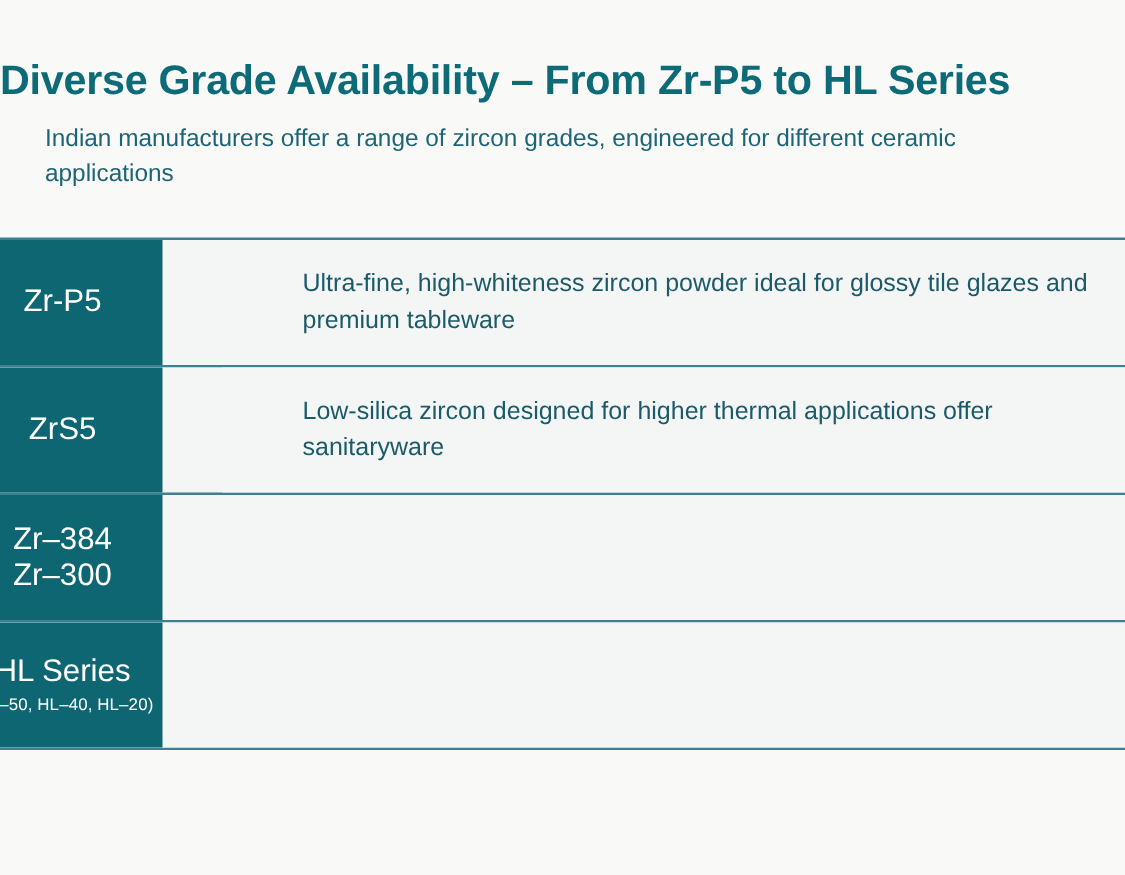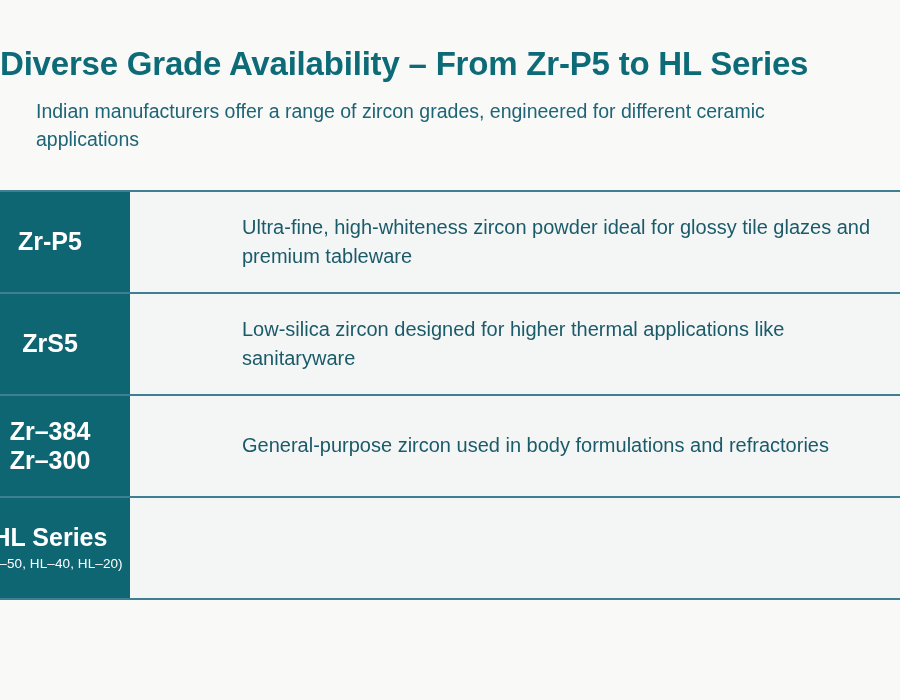--- a/index.html
+++ b/index.html
@@ -84,21 +84,21 @@
     flex-direction: column;
     align-items: center;
     justify-content: center;
     text-align: center;
     box-sizing: border-box;
     padding: 0 4px;
   }
 
   .grade-label-main {
     font-size: 25px;
-    font-weight: bold;
+    font-weight: normal;
     line-height: 1.18;
     white-space: nowrap;
   }
 
   .grade-label-sub {
     font-size: 13.5px;
     font-weight: normal;
     line-height: 1.35;
     margin-top: 3px;
     letter-spacing: 0.1px;
@@ -140,31 +140,28 @@
       <div class="grade-desc">
         <span>Ultra-fine, high-whiteness zircon powder ideal for glossy tile glazes and premium tableware</span>
       </div>
     </div>
 
     <div class="grade-row">
       <div class="grade-label">
         <div class="grade-label-main">ZrS5</div>
       </div>
       <div class="grade-desc">
-        <span>Low-silica zircon designed for higher thermal applications like sanitaryware</span>
+        <span>Low-silica zircon designed for higher thermal applications offer sanitaryware</span>
       </div>
     </div>
 
     <div class="grade-row">
       <div class="grade-label">
         <div class="grade-label-main">Zr–384</div>
         <div class="grade-label-main">Zr–300</div>
-      </div>
-      <div class="grade-desc">
-        <span>General-purpose zircon used in body formulations and refractories</span>
       </div>
     </div>
 
     <div class="grade-row">
       <div class="grade-label">
         <div class="grade-label-main">HL Series</div>
         <div class="grade-label-sub">(HL–50, HL–40, HL–20)</div>
       </div>
     </div>
 

